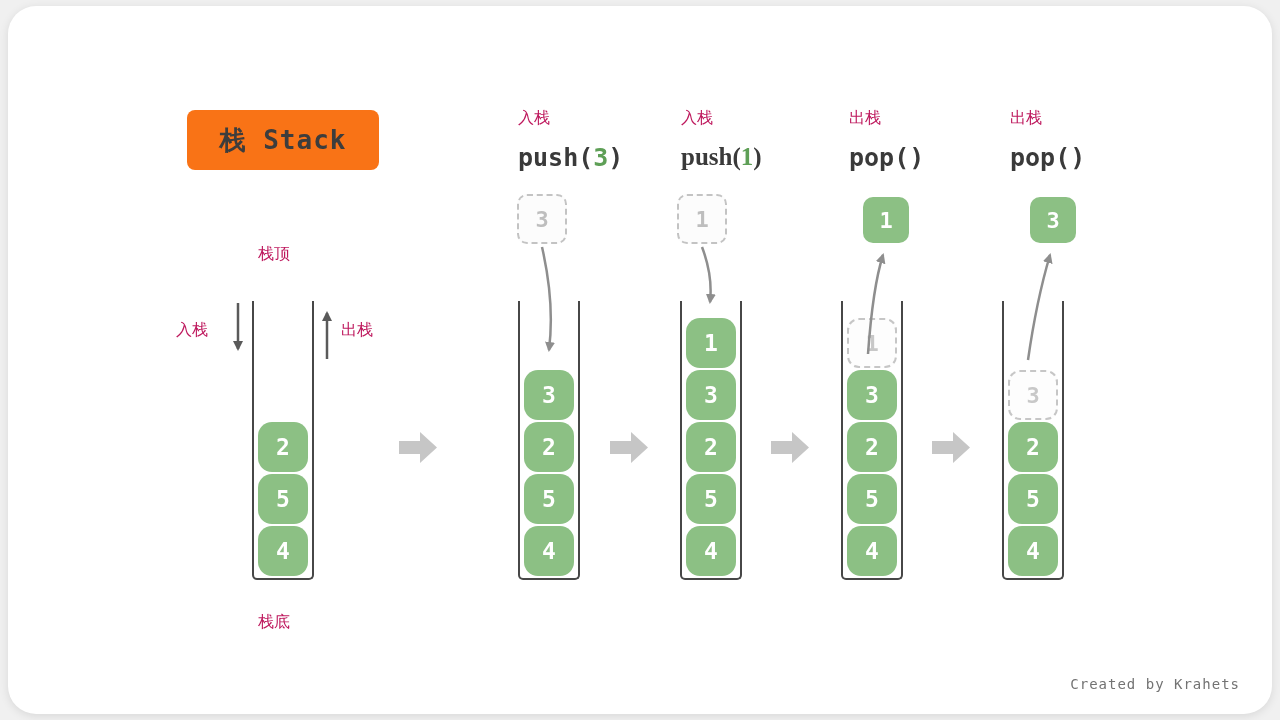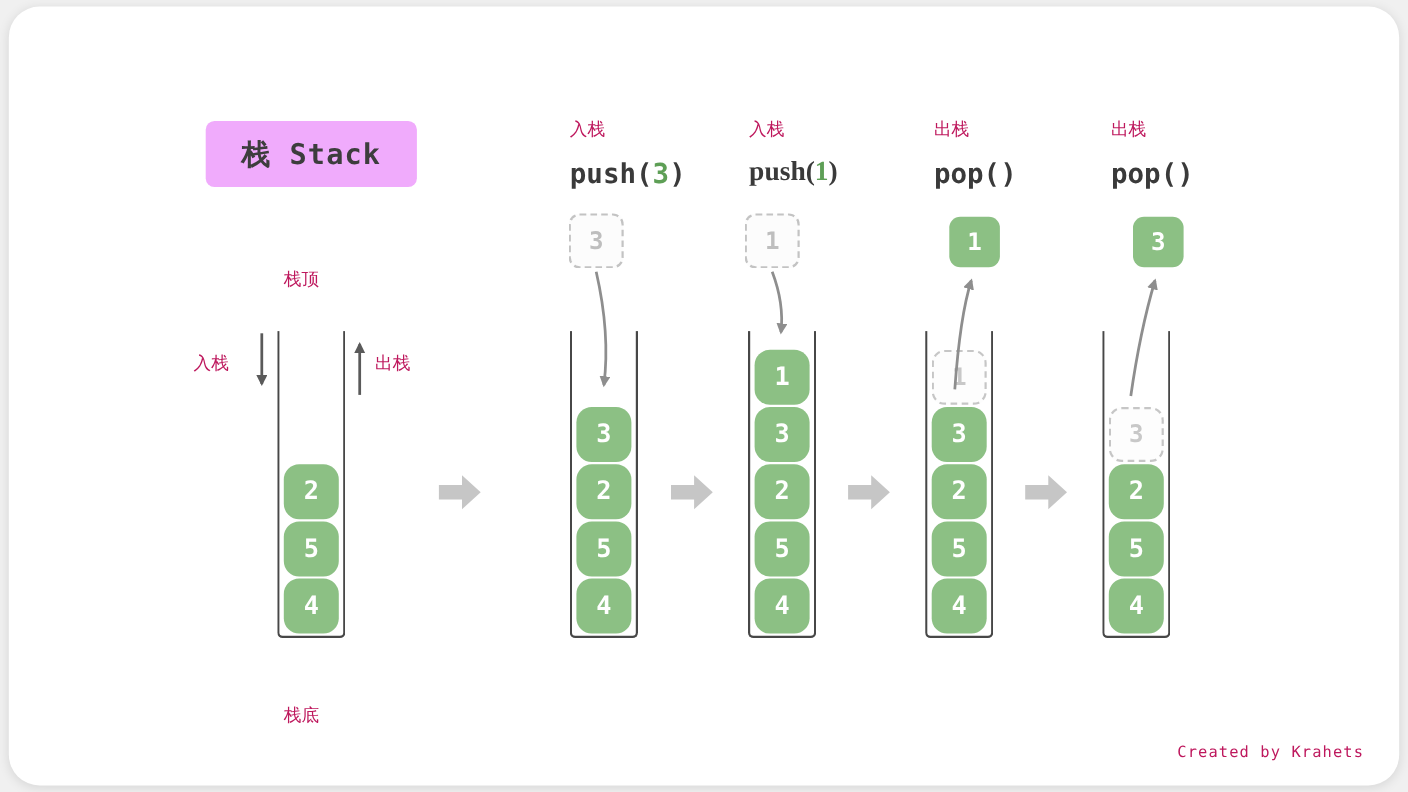--- a/index.html
+++ b/index.html
@@ -15,21 +15,21 @@
     left: 8px; top: 6px;
     width: 1264px; height: 708px;
     background: #ffffff;
     border-radius: 28px;
     box-shadow: 0 2px 10px rgba(0,0,0,0.10);
   }
   .title-box {
     position: absolute;
     left: 187px; top: 110px;
     width: 192px; height: 60px;
-    background: #f0abfc;
+    background: #f97316;
     border-radius: 8px;
     display: flex; align-items: center; justify-content: center;
     font-family: "DejaVu Sans Mono", monospace;
     font-size: 26px; font-weight: bold; color: #3d3d3d;
     letter-spacing: 1px;
   }
   .cjk-label {
     position: absolute;
     font-size: 16px; font-weight: normal; color: #be185d;
     white-space: nowrap;
@@ -85,39 +85,39 @@
   .floating.solid {
     width: 46px; height: 46px;
     background: #8cc084;
     border-radius: 10px;
     color: #ffffff; font-size: 22px;
   }
   .credit {
     position: absolute;
     right: 40px; top: 676px;
     font-family: "DejaVu Sans Mono", monospace;
-    font-size: 14px; color: #be185d;
+    font-size: 14px; color: #737373;
     letter-spacing: 1px;
   }
   svg.overlay {
     position: absolute;
     left: 0; top: 0;
     width: 1280px; height: 720px;
     pointer-events: none;
   }
 </style>
 </head>
 <body>
 
 <div class="card"></div>
 
 <div class="title-box">栈 Stack</div>
 
 <div class="cjk-label" style="left:258px; top:244px;">栈顶</div>
-<div class="cjk-label" style="left:258px; top:612px;margin-top:28px;">栈底</div>
+<div class="cjk-label" style="left:258px; top:612px;">栈底</div>
 <div class="cjk-label" style="left:176px; top:320px;">入栈</div>
 <div class="cjk-label" style="left:341px; top:320px;">出栈</div>
 
 <div class="stack-container" style="left:252px;">
   <div class="cell solid s3">2</div>
   <div class="cell solid s4">5</div>
   <div class="cell solid s5">4</div>
 </div>
 
 <div class="cjk-label" style="left:518px; top:108px;">入栈</div>

